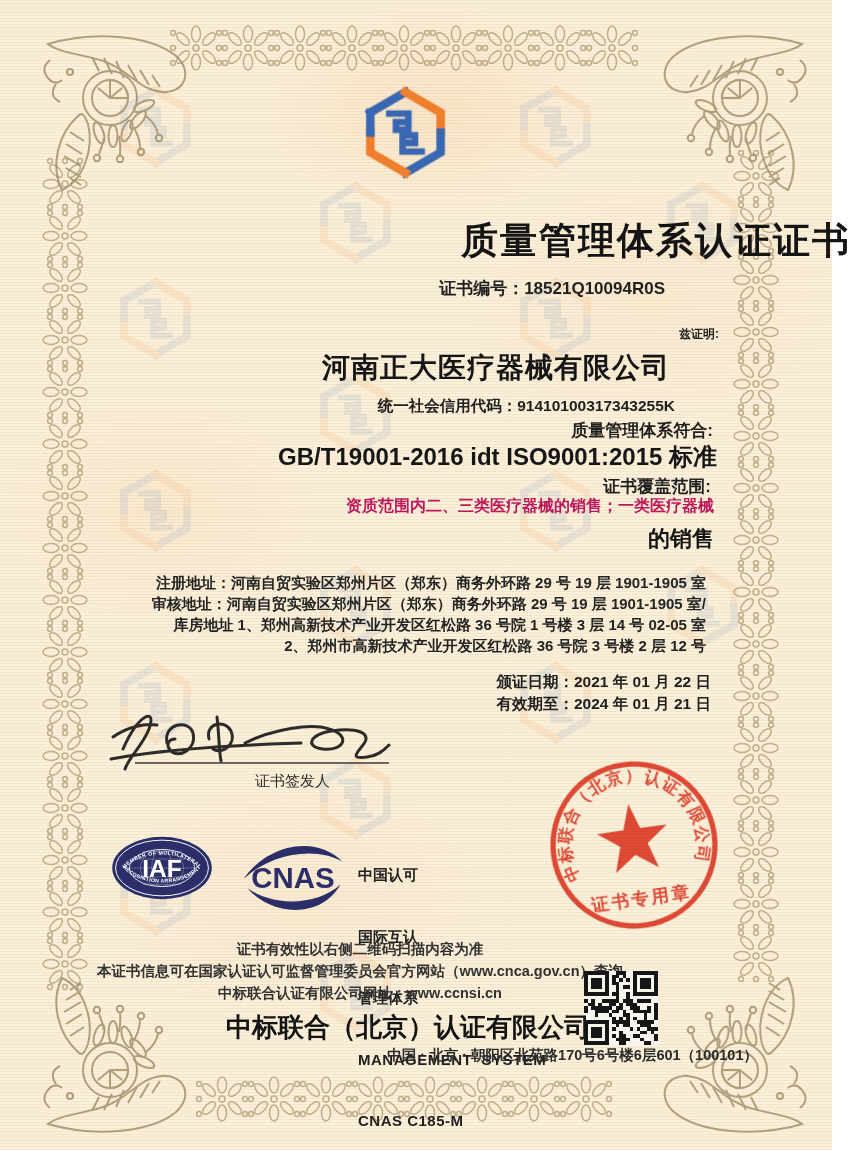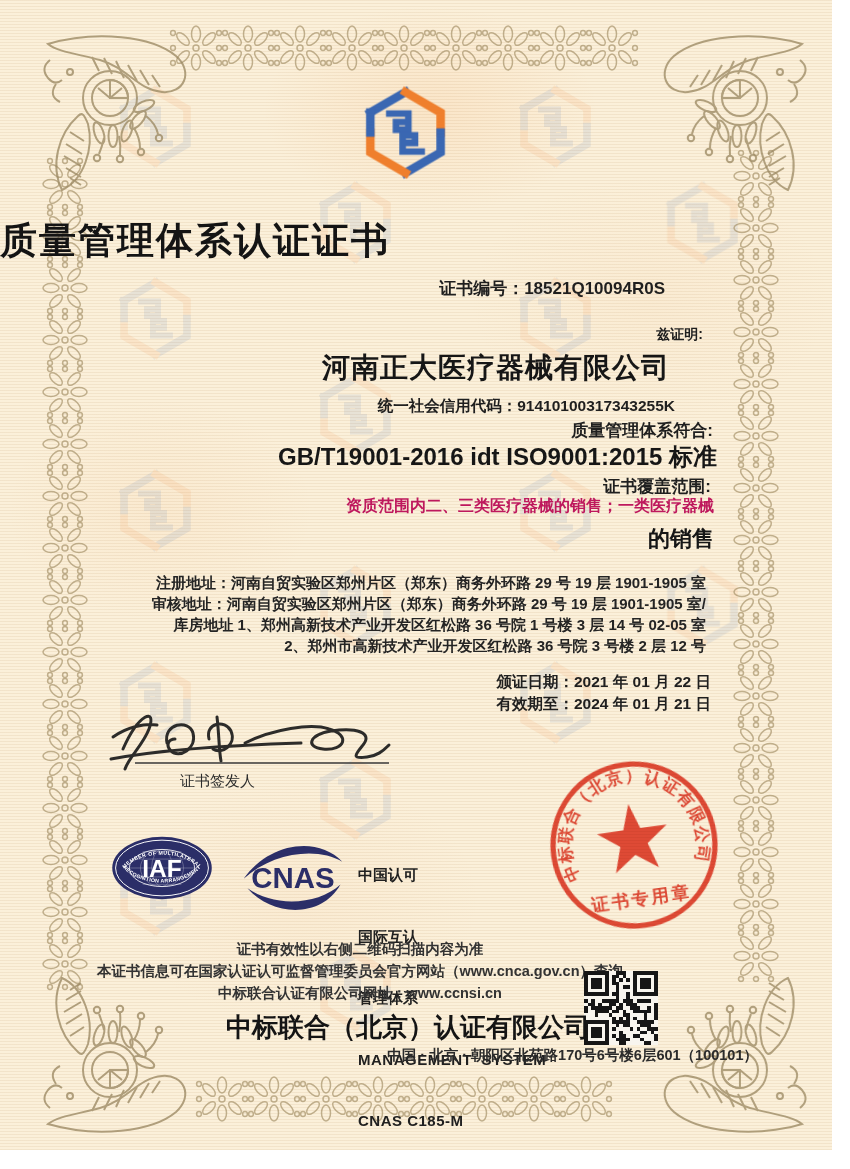--- a/index.html
+++ b/index.html
@@ -8,34 +8,34 @@
   .paper{position:absolute;left:0;top:0;width:832px;height:1150px;
     background:
       radial-gradient(ellipse 240px 150px at 430px 110px, rgba(243,150,70,.12), rgba(0,0,0,0) 70%),
       radial-gradient(ellipse 220px 160px at 160px 510px, rgba(240,160,90,.08), rgba(0,0,0,0) 70%),
       radial-gradient(ellipse 260px 180px at 650px 300px, rgba(235,170,110,.07), rgba(0,0,0,0) 70%),
       radial-gradient(ellipse 260px 180px at 300px 900px, rgba(240,170,110,.07), rgba(0,0,0,0) 70%),
       repeating-linear-gradient(180deg, rgba(208,178,138,.20) 0 1px, rgba(255,255,255,0) 1px 3px),
       #fbf0da;}
   .deco{position:absolute;left:0;top:0;}
   .abs{position:absolute;white-space:nowrap;}
-  .title{left:0;top:216px;width:816px;text-align:left;font-size:37px;font-weight:800;letter-spacing:2px;color:#141414;}
+  .title{left:0;top:216px;width:816px;text-align:right;font-size:37px;font-weight:800;letter-spacing:2px;color:#141414;padding-left:35px;}
   .certno{top:277px;right:185px;font-size:17px;font-weight:700;}
-  .hereby{top:326px;right:147px;font-size:14px;font-weight:700;margin-left:48px;}
+  .hereby{top:326px;right:131px;font-size:12px;font-weight:700;margin-left:48px;}
   .company{top:349px;right:180px;font-size:28px;font-weight:800;letter-spacing:1px;color:#161616;text-align:right;}
   .creditcode{top:396px;right:175px;font-size:15.5px;font-weight:700;}
   .conform{top:419px;right:137px;font-size:17px;font-weight:700;}
   .standard{top:441px;right:133px;font-size:24px;font-weight:800;color:#161616;}
   .scopelabel{top:475px;right:139px;font-size:17px;font-weight:700;}
   .scope1{top:496px;right:136px;font-size:16px;font-weight:800;color:#be185d;}
   .scope2{top:524px;right:136px;font-size:22px;font-weight:800;color:#161616;}
   .addresses{top:572px;right:144px;text-align:right;font-size:15px;font-weight:600;line-height:21px;color:#242424;}
   .dates{top:671px;right:139px;text-align:center;font-size:15.5px;font-weight:700;line-height:22px;}
   .signature-svg{left:105px;top:697px;}
-  .signerlabel{left:180px;top:772px;width:150px;text-align:left;font-size:15px;color:#2c2c2c;}
+  .signerlabel{left:180px;top:772px;width:150px;text-align:right;font-size:15px;color:#2c2c2c;}
   .iaf{position:absolute;left:110px;top:833px;width:104px;height:70px;}
   .cnas{position:absolute;left:238px;top:839px;width:110px;height:74px;}
   .accred{top:824px;left:358px;font-size:15px;font-weight:700;line-height:20.5px;white-space:pre;color:#202020;}
   .accred .lat{letter-spacing:.5px;}
   .stamp{position:absolute;left:546px;top:757px;width:176px;height:176px;opacity:.9;mix-blend-mode:multiply;transform:rotate(-8deg);}
   .notes{top:938px;left:40px;width:640px;text-align:center;font-size:14.5px;font-weight:600;line-height:22px;color:#333;}
   .qr{position:absolute;left:584px;top:971px;width:74px;height:74px;}
   .orgname{top:1010px;left:58px;width:700px;text-align:center;font-size:26px;font-weight:800;color:#141414;}
   .orgaddr{top:1046px;left:58px;width:700px;text-align:right;font-size:14.5px;font-weight:600;color:#2b2b2b;}
   .serial{top:1118px;right:58px;line-height:30px;}

